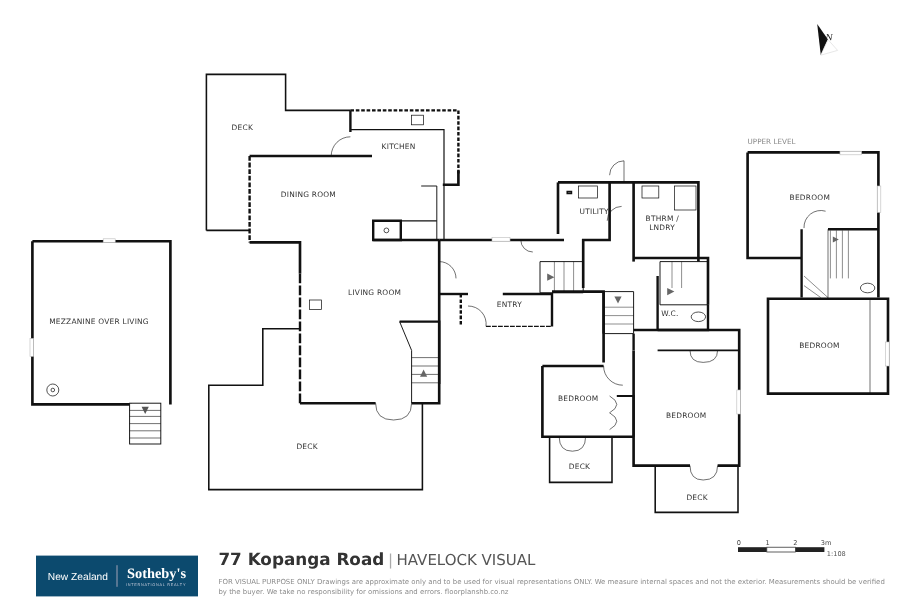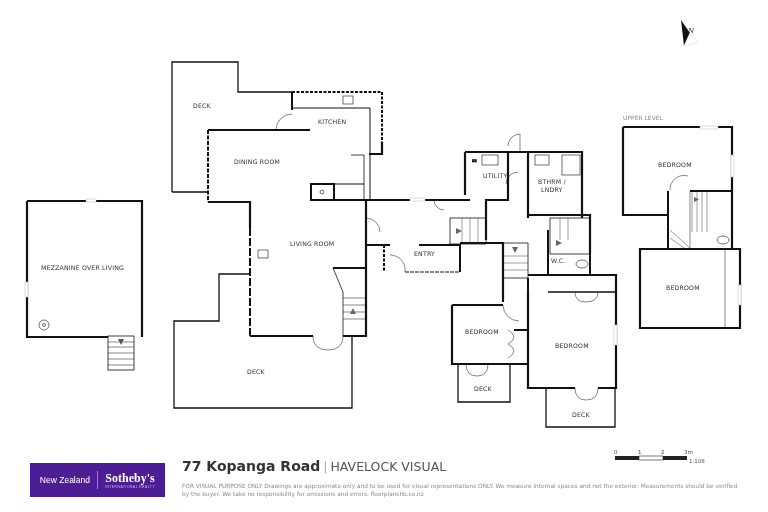--- a/index.html
+++ b/index.html
@@ -1,23 +1,23 @@
 <!DOCTYPE html>
 <html><head>
 <meta charset="utf-8">
 <style>
   html, body { margin: 0; padding: 0; background: #ffffff; }
   body { width: 768px; height: 512px; position: relative; overflow: hidden; font-family: "Liberation Sans", sans-serif; }
   #plan { position: absolute; left: 0; top: 0; width: 768px; height: 512px; }
   .room-label { font-family: "DejaVu Sans", sans-serif; font-size: 6.2px; fill: #333333; letter-spacing: 0.2px; }
   .level-label { font-family: "DejaVu Sans", sans-serif; font-size: 6px; fill: #888888; }
-  .logo-box { position: absolute; left: 30px; top: 463px; width: 135px; height: 34px; background: #4c1d95; display: flex; align-items: center; justify-content: center; }
+  .logo-box { position: absolute; left: 30px; top: 463px; width: 135px; height: 34px; background: #0c4a6e; display: flex; align-items: center; justify-content: center; }
   .logo-nz { color: #ffffff; font-family: "Liberation Sans", sans-serif; font-size: 8.5px; }
   .logo-div { width: 1px; height: 18px; background: #8a93ab; margin: 0 7px; }
-  .logo-right { display: flex; flex-direction: column; align-items: center; }
+  .logo-right { display: flex; flex-direction: column; align-items: flex-end; }
   .logo-sothebys { color: #ffffff; font-family: "Liberation Serif", serif; font-size: 12px; font-weight: bold; line-height: 12px; }
   .logo-intl { color: #c5cbdb; font-family: "Liberation Sans", sans-serif; font-size: 3.2px; letter-spacing: 0.6px; margin-top: 1px; }
   .address { position: absolute; left: 182px; top: 456px; font-family: "DejaVu Sans", sans-serif; color: #333333; white-space: nowrap; }
   .address .street { font-size: 14px; font-weight: bold; }
   .address .sep { font-size: 12.5px; color: #aaaaaa; margin: 0 3px; }
   .address .town { font-size: 12.5px; color: #555555; font-weight: normal; }
   .disclaimer { position: absolute; left: 182px; top: 482px; width: 560px; font-family: "DejaVu Sans", sans-serif; font-size: 5.8px; line-height: 8px; color: #8c8c8c; }
   .scale { position: absolute; left: 614px; top: 449px; width: 110px; height: 20px; }
 </style>
 </head>

